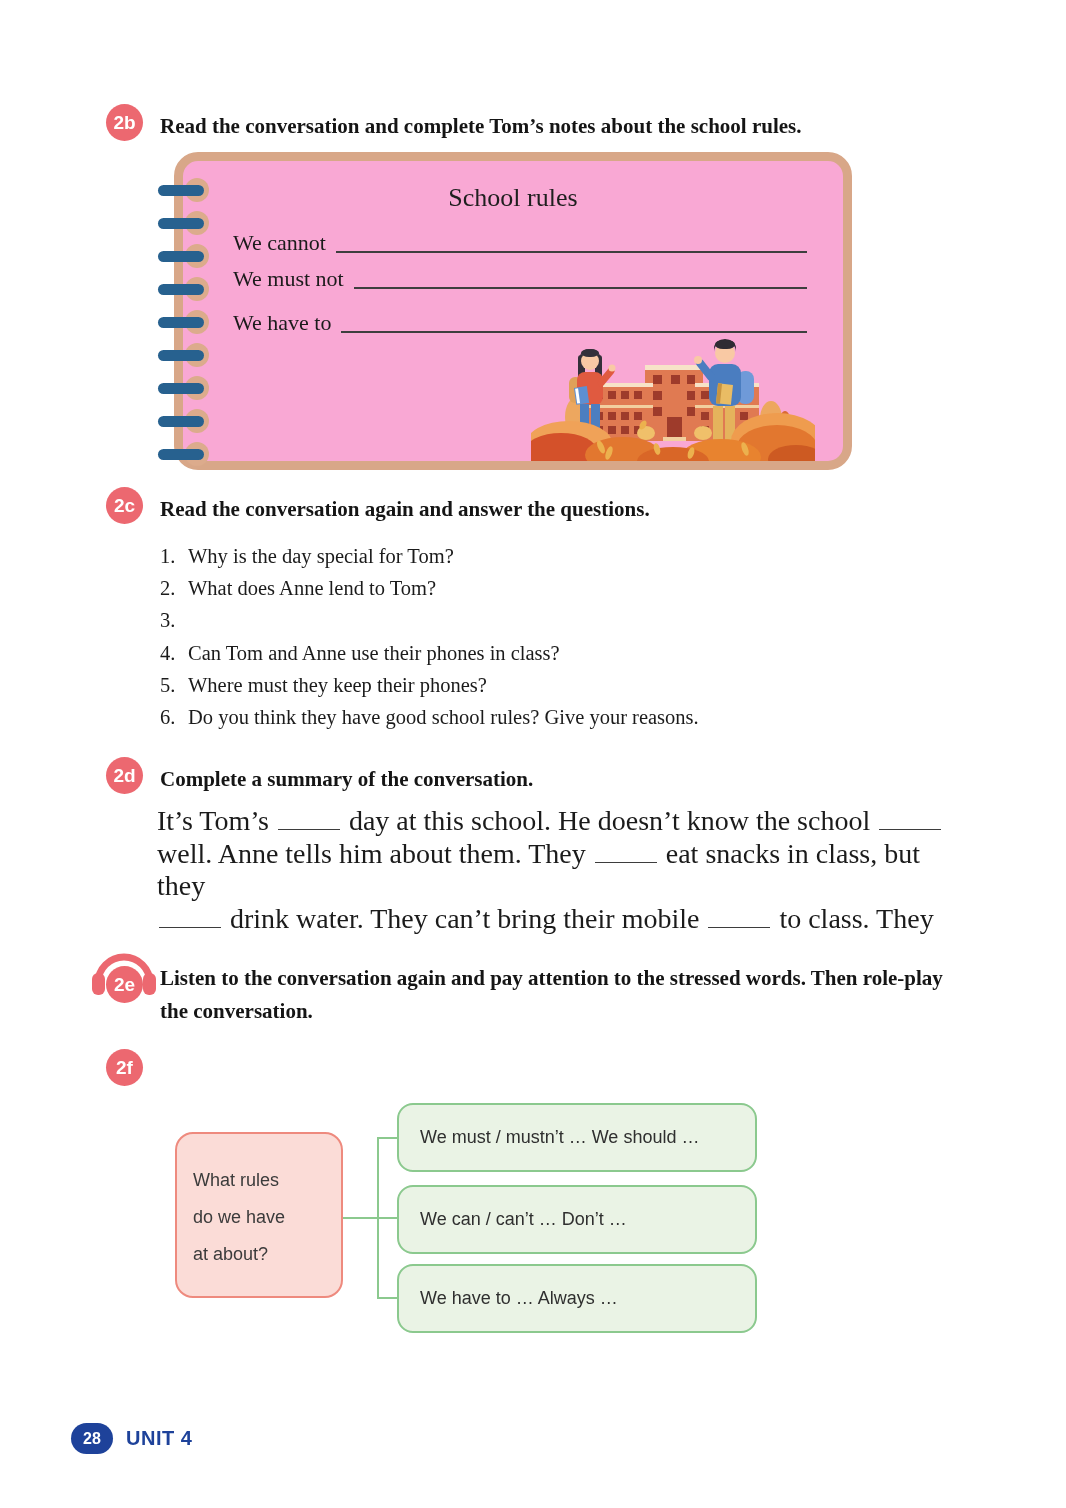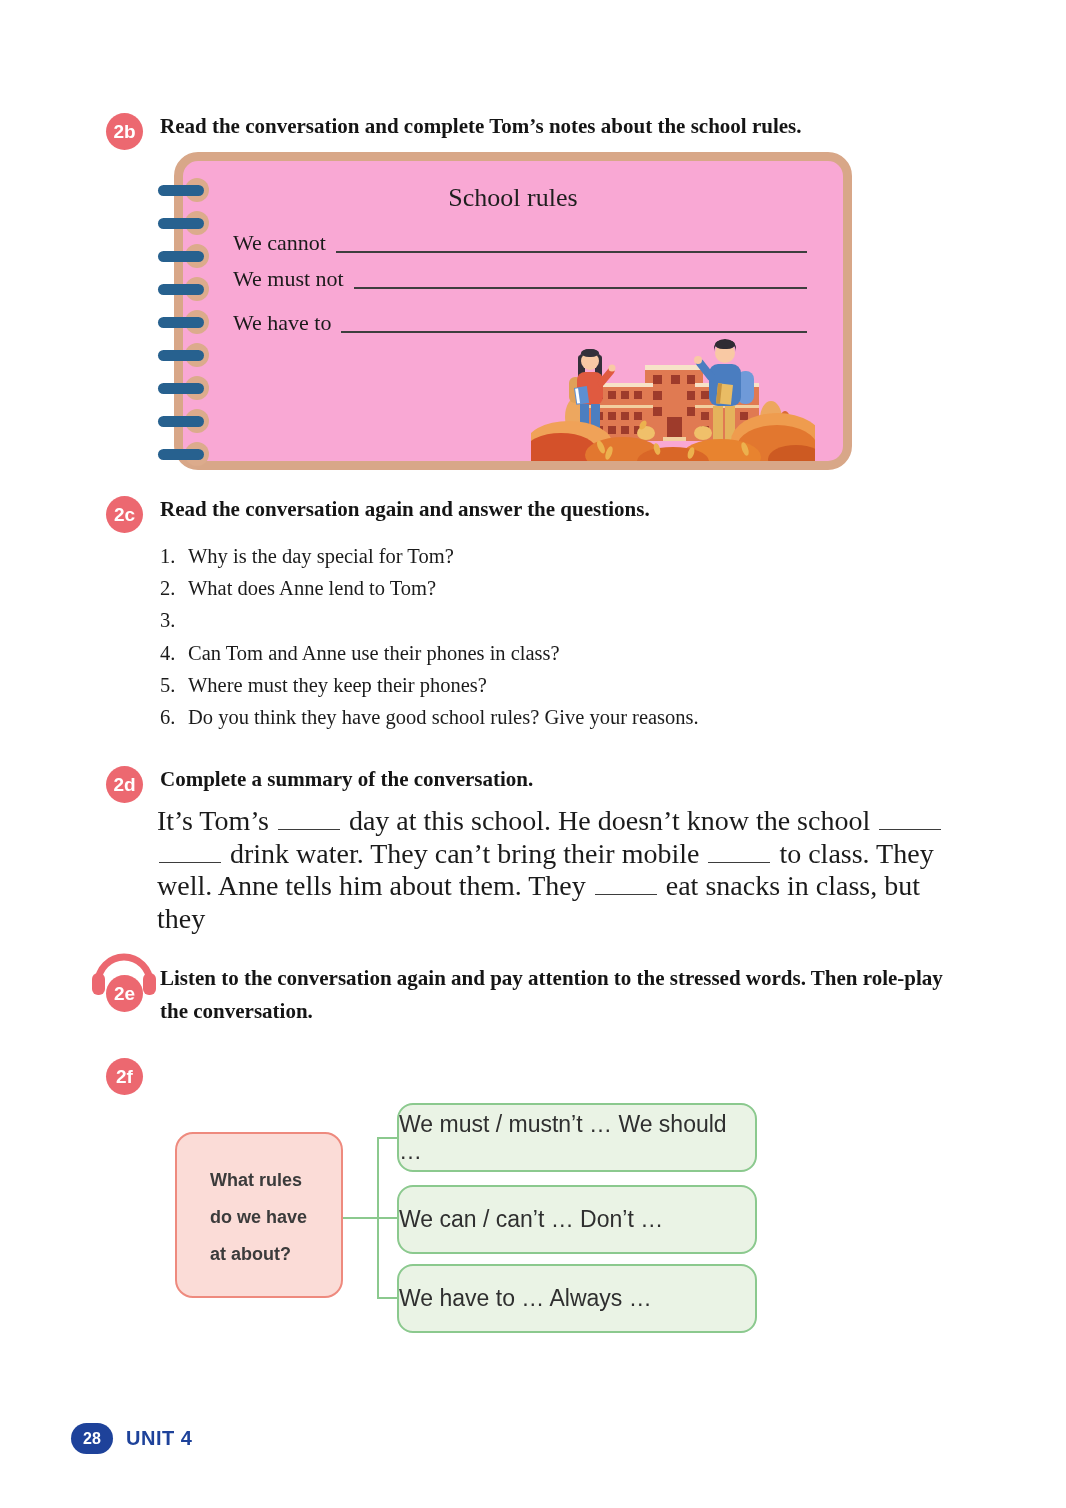--- a/index.html
+++ b/index.html
@@ -1,21 +1,21 @@
 <!DOCTYPE html>
 <html><head>
 <meta charset="utf-8">
 <style>
   html,body{margin:0;padding:0;background:#fff;}
   .page{position:relative;width:1066px;height:1508px;background:#ffffff;
         font-family:"Liberation Serif",serif;color:#1b1b1b;overflow:hidden;}
 
   .badge{position:absolute;width:37px;height:37px;border-radius:50%;background:#ec6870;
          color:#fff;font-family:"Liberation Sans",sans-serif;font-weight:bold;font-size:19px;
-         display:flex;align-items:center;justify-content:center;z-index:2;margin-top:9px;}
+         display:flex;align-items:center;justify-content:center;z-index:2;}
   .heading{position:absolute;font-weight:bold;font-size:21px;color:#151515;line-height:33px;}
 
   
   .notebook{position:absolute;left:174px;top:152px;width:678px;height:318px;
             border:9px solid #d8a788;border-radius:24px;box-sizing:border-box;background:#f9a8d4;}
   .ring-circle{position:absolute;width:24px;height:24px;border-radius:50%;background:#dcab8c;}
   .ring-bar{position:absolute;width:46px;height:11px;border-radius:6px;background:#27618f;}
   .nb-title{text-align:center;font-size:26px;padding-top:22px;color:#1f1f1f;}
   .nb-row{position:absolute;left:0;right:0;display:flex;align-items:flex-end;
           padding-left:50px;padding-right:36px;height:30px;box-sizing:border-box;}
@@ -32,26 +32,26 @@
   .summary{position:absolute;left:157px;top:805px;width:790px;font-size:28px;line-height:32.5px;}
   .blank{display:inline-block;width:62px;border-bottom:1.5px solid #3d3d3d;height:18px;
          vertical-align:baseline;margin:0 2px;}
 
   
   .phones{position:absolute;left:91px;top:947px;width:66px;height:56px;z-index:1;}
 
   
   .prompt-box{position:absolute;left:175px;top:1132px;width:168px;height:166px;box-sizing:border-box;
               background:#fbdcd7;border:2.5px solid #ee8a7e;border-radius:18px;
-              font-family:"Liberation Sans",sans-serif;font-weight:bold;font-size:18px;color:#3b3b3b;
-              padding:28px 0 0 33px;line-height:37px;}
+              font-family:"Liberation Sans",sans-serif;font-weight:normal;font-size:18px;color:#3b3b3b;
+              padding:28px 0 0 16px;line-height:37px;}
   .expr-box{position:absolute;left:397px;width:360px;height:69px;box-sizing:border-box;
             background:#eaf3e5;border:2px solid #8bc98e;border-radius:16px;
-            font-family:"Liberation Sans",sans-serif;font-size:23px;color:#2f2f2f;
-            display:flex;align-items:center;}
+            font-family:"Liberation Sans",sans-serif;font-size:18px;color:#2f2f2f;
+            display:flex;align-items:center;padding-left:21px;}
   .conn{position:absolute;background:#8bc98e;}
 
   
   .page-badge{position:absolute;left:71px;top:1423px;width:42px;height:31px;border-radius:16px;
               background:#1e429a;color:#fff;font-family:"Liberation Sans",sans-serif;
               font-weight:bold;font-size:16px;display:flex;align-items:center;justify-content:center;}
   .unit-label{position:absolute;left:126px;top:1427px;font-family:"Liberation Sans",sans-serif;
               font-weight:bold;font-size:20px;color:#1e429a;letter-spacing:0.5px;}
 </style>
 </head>
@@ -233,22 +233,22 @@
       <div class="q-row">
         <span class="q-num">6.</span>
         <span>Do you think they have good school rules? Give your reasons.</span>
       </div>
     </div>
 
   <div class="badge" style="left:106px;top:757px;">2d</div>
   <div class="heading" style="left:160px;top:763px;width:700px;">Complete a summary of the conversation.</div>
   <div class="summary" id="summary">
       <div>It’s Tom’s <span class="blank"></span> day at this school. He doesn’t know the school <span class="blank"></span></div>
+      <div>well. Anne tells him about them. They <span class="blank"></span> eat snacks in class, but they</div>
       <div><span class="blank"></span> drink water. They can’t bring their mobile <span class="blank"></span> to class. They</div>
-      <div>well. Anne tells him about them. They <span class="blank"></span> eat snacks in class, but they</div>
     </div>
 
   <svg class="phones" viewBox="0 0 66 56">
     <path d="M7 36 A 26 26 0 0 1 59 36" fill="none" stroke="#ec6870" stroke-width="7" stroke-linecap="round"></path>
     <rect x="1" y="26" width="13" height="22" rx="6" fill="#ec6870"></rect>
     <rect x="52" y="26" width="13" height="22" rx="6" fill="#ec6870"></rect>
   </svg>
   <div class="badge" style="left:106px;top:966px;">2e</div>
   <div class="heading" style="left:160px;top:962px;width:800px;">Listen to the conversation again and pay attention to the stressed words. Then role-play the conversation.</div>
 

